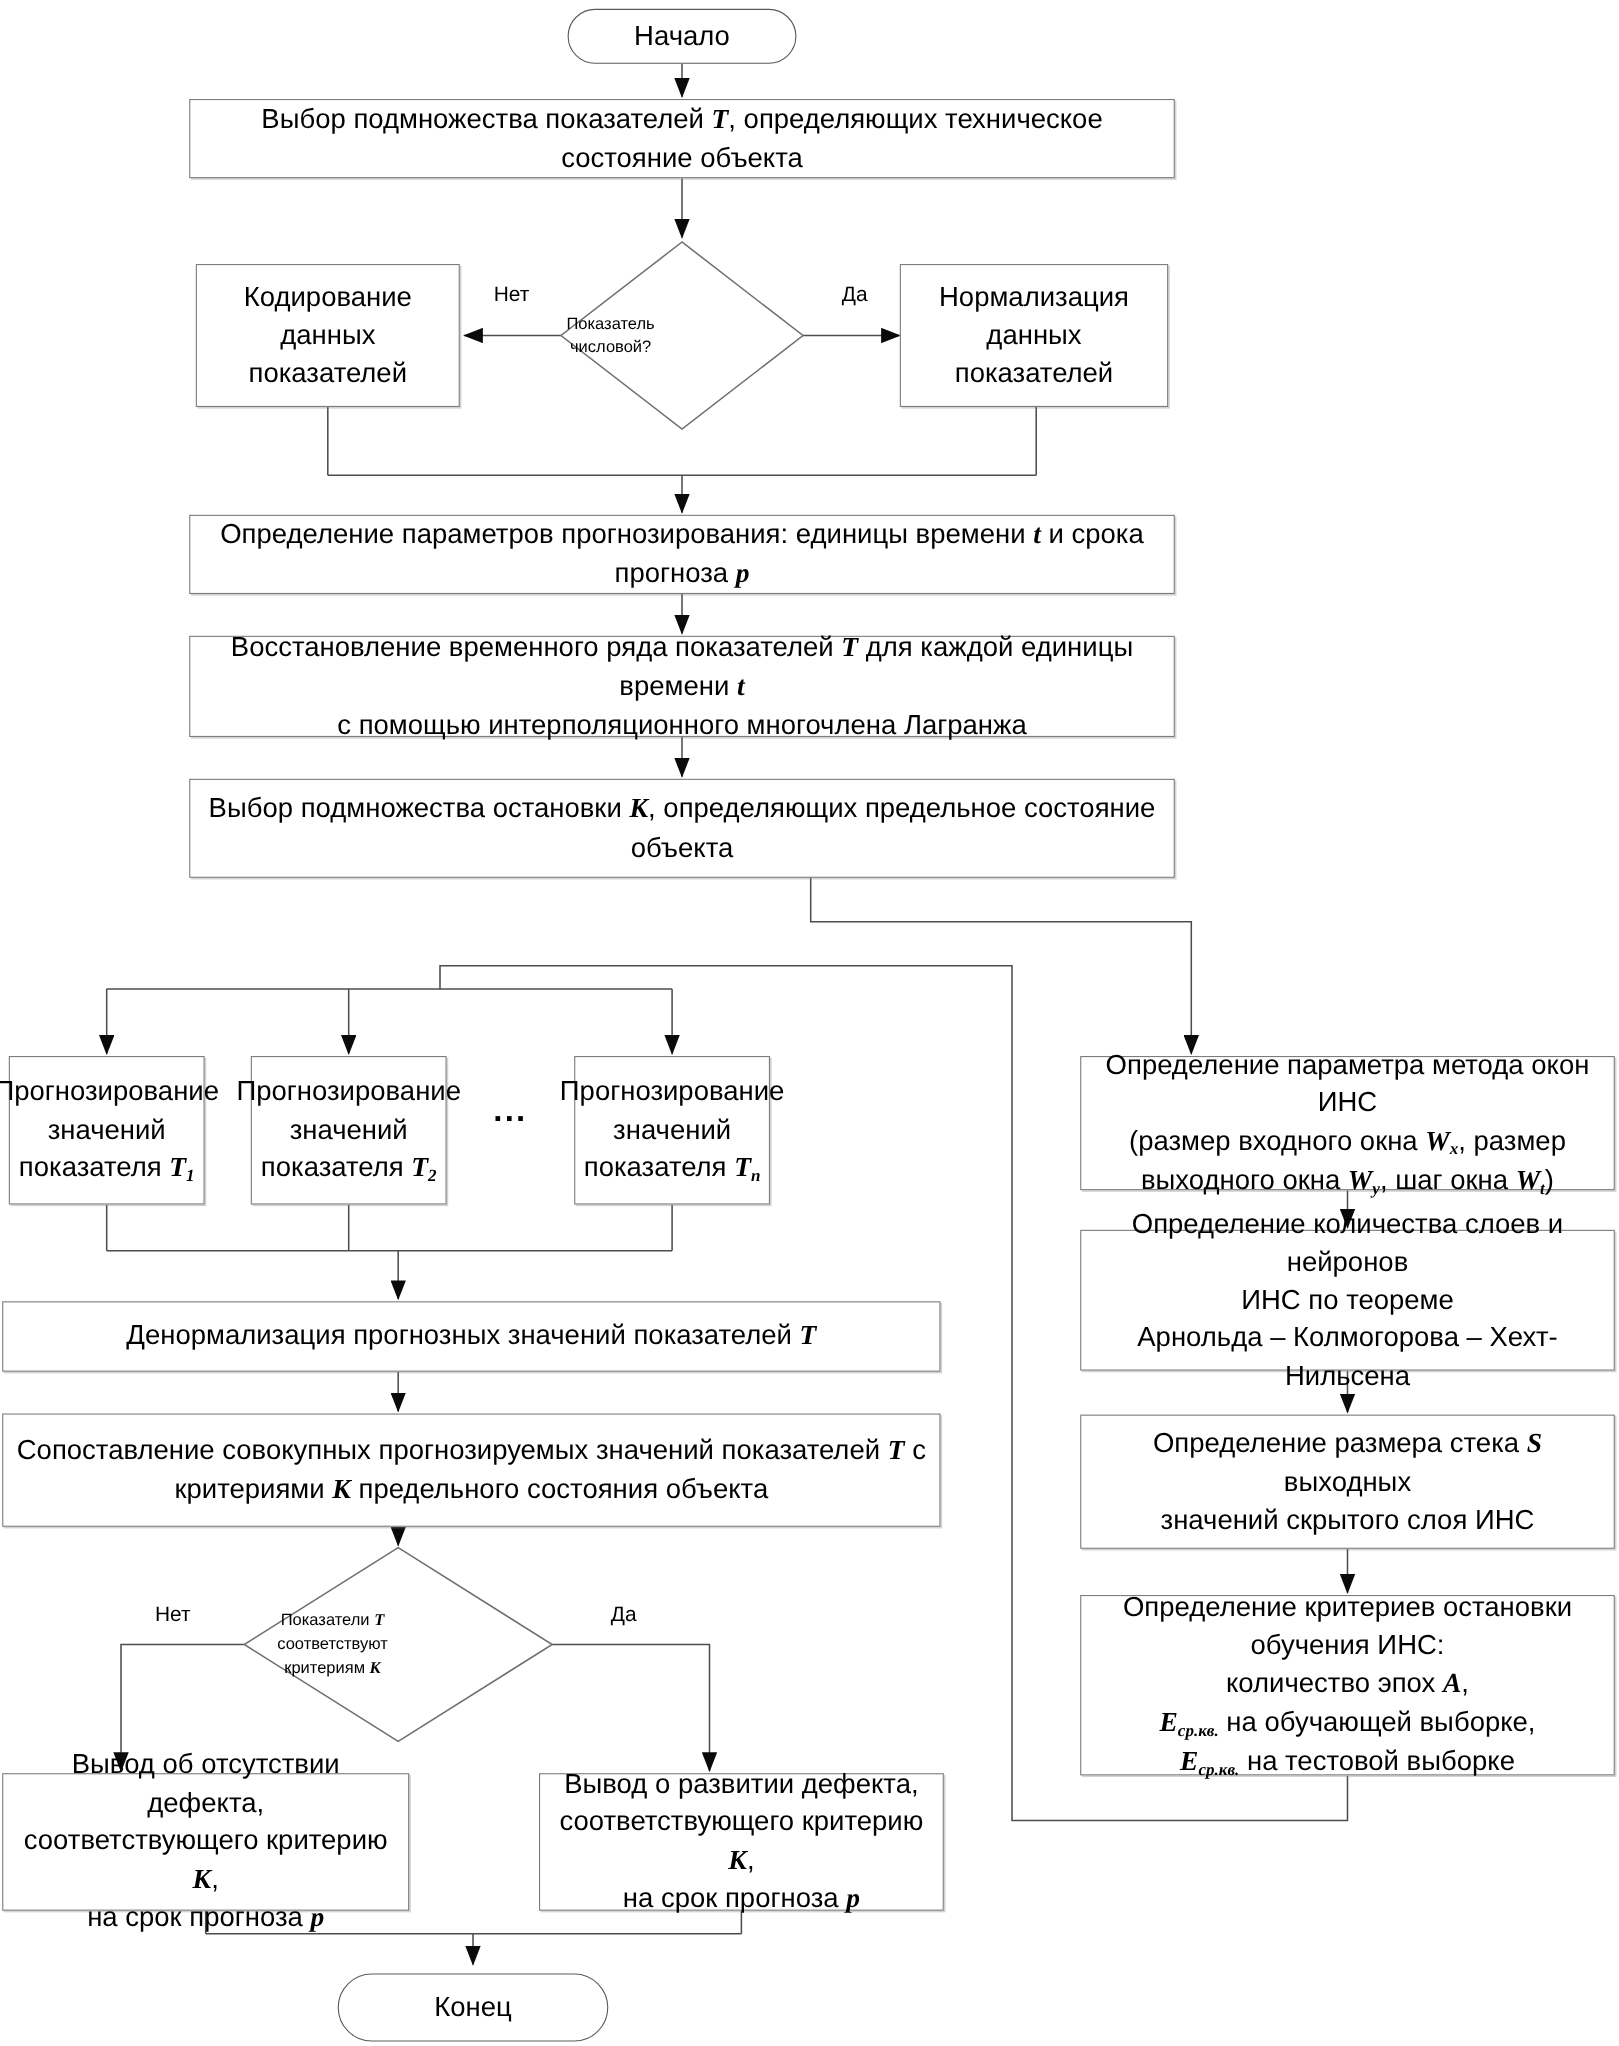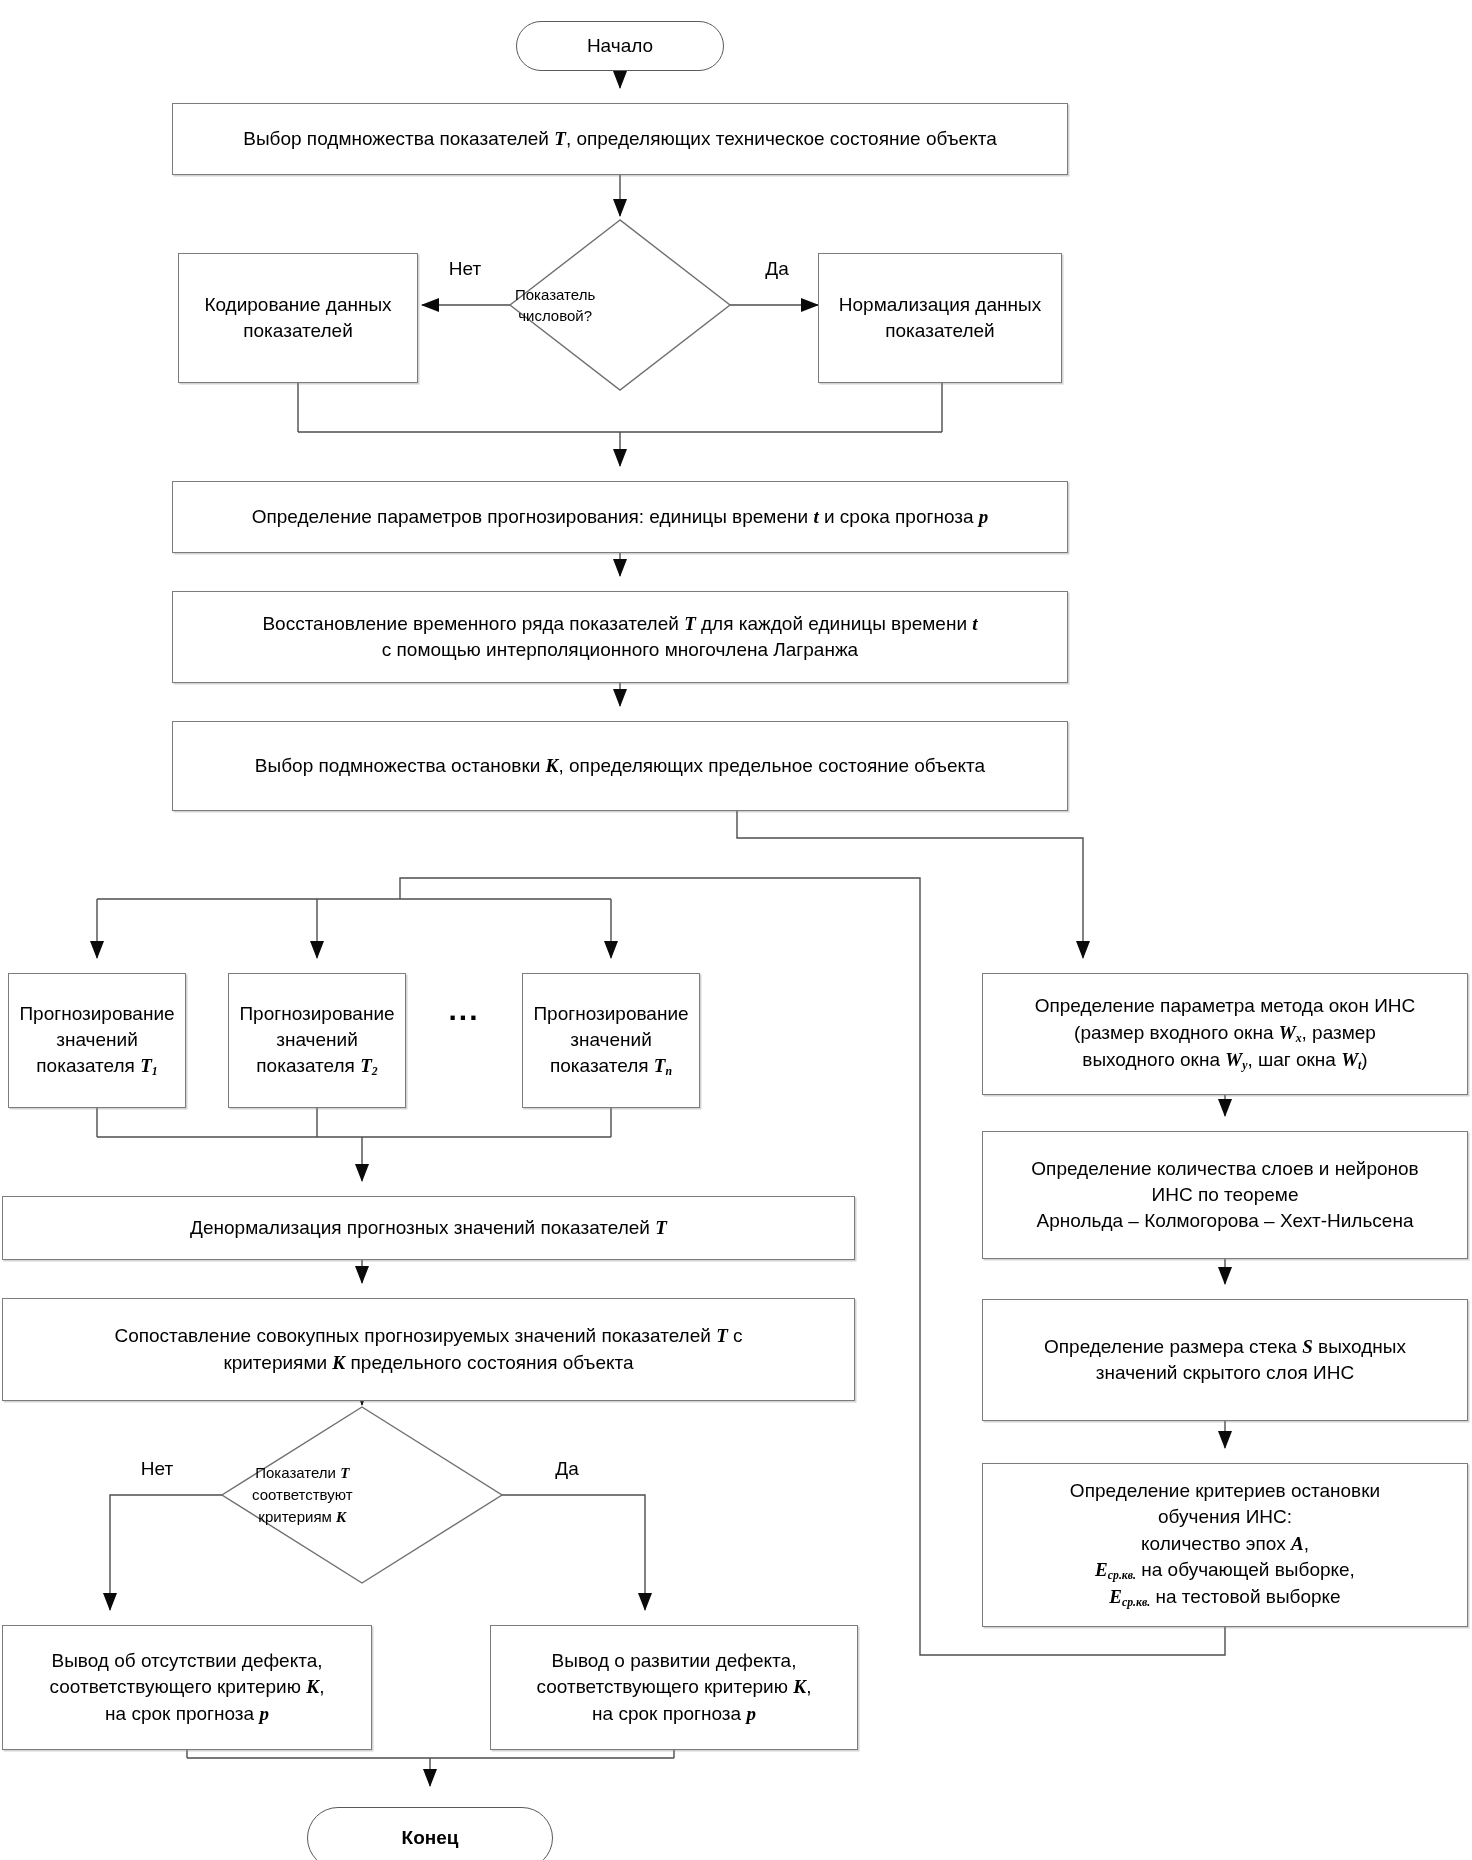--- a/index.html
+++ b/index.html
@@ -4,21 +4,21 @@
 <style>
   html,body{margin:0;padding:0;background:#ffffff;}
   #canvas{position:relative;width:1472px;height:1860px;background:#fff;
           font-family:"Liberation Sans","DejaVu Sans",sans-serif;color:#000;overflow:hidden;}
   #wires{position:absolute;left:0;top:0;width:1472px;height:1860px;}
   .e{fill:none;stroke:#4d4d4d;stroke-width:1.4px;}
   .shape{fill:#ffffff;stroke:#6f6f6f;stroke-width:1.4px;}
   .node{position:absolute;display:flex;align-items:center;justify-content:center;
         text-align:center;background:#fff;border:1.4px solid #7c7c7c;
         box-shadow:1.5px 1.5px 0 rgba(130,130,130,.35);
-        font-size:19px;line-height:1.38;padding:8px 10px;box-sizing:border-box;margin-top:13px;}
+        font-size:25px;line-height:1.38;padding:8px 10px;box-sizing:border-box;}
   .terminator{border-radius:32px;box-shadow:none;border-color:#5a5a5a;}
   .dtext{position:absolute;display:flex;align-items:center;justify-content:flex-start;
          text-align:center;background:transparent;border:none;box-shadow:none;
          font-size:15px;line-height:1.42;box-sizing:border-box;}
   .lbl{position:absolute;font-size:19px;text-align:center;}
   .dots{position:absolute;display:flex;align-items:center;justify-content:center;
         font-size:30px;font-weight:bold;letter-spacing:2px;}
   .var{font-family:"Liberation Serif","DejaVu Serif",serif;font-style:italic;font-weight:700;}
   .sub{font-size:0.62em;vertical-align:-0.28em;}
 </style>
@@ -61,21 +61,21 @@
     <path class="e" marker-end="url(#ah)" d="M502,1495 H645 V1610"></path>
     <path class="e" marker-end="url(#ah)" d="M430,1758 V1786"></path>
 
     <polygon class="shape" points="620,220 510,305 620,390 730,305"></polygon>
     <polygon class="shape" points="362,1407 222,1495 362,1583 502,1495"></polygon>
   </svg>
 
   <div class="node terminator" style="left:516px;top:8px;width:208px;height:50px;">
     <span>Начало</span>
   </div>
-  <div class="node terminator" style="left:307px;top:1794px;width:246px;height:62px;font-weight:bold;">
+  <div class="node terminator" style="left:307px;top:1794px;width:246px;height:62px;">
     <span>Конец</span>
   </div>
 
   <div class="node" style="left:172px;top:90px;width:896px;height:72px;">
     <span><span>Выбор подмножества показателей </span><span class="var">Т</span><span>, определяющих техническое состояние объекта</span></span>
   </div>
 
   <div class="node" style="left:178px;top:240px;width:240px;height:130px;">
     <span><span>Кодирование данных</span><br><span>показателей</span></span>
   </div>

